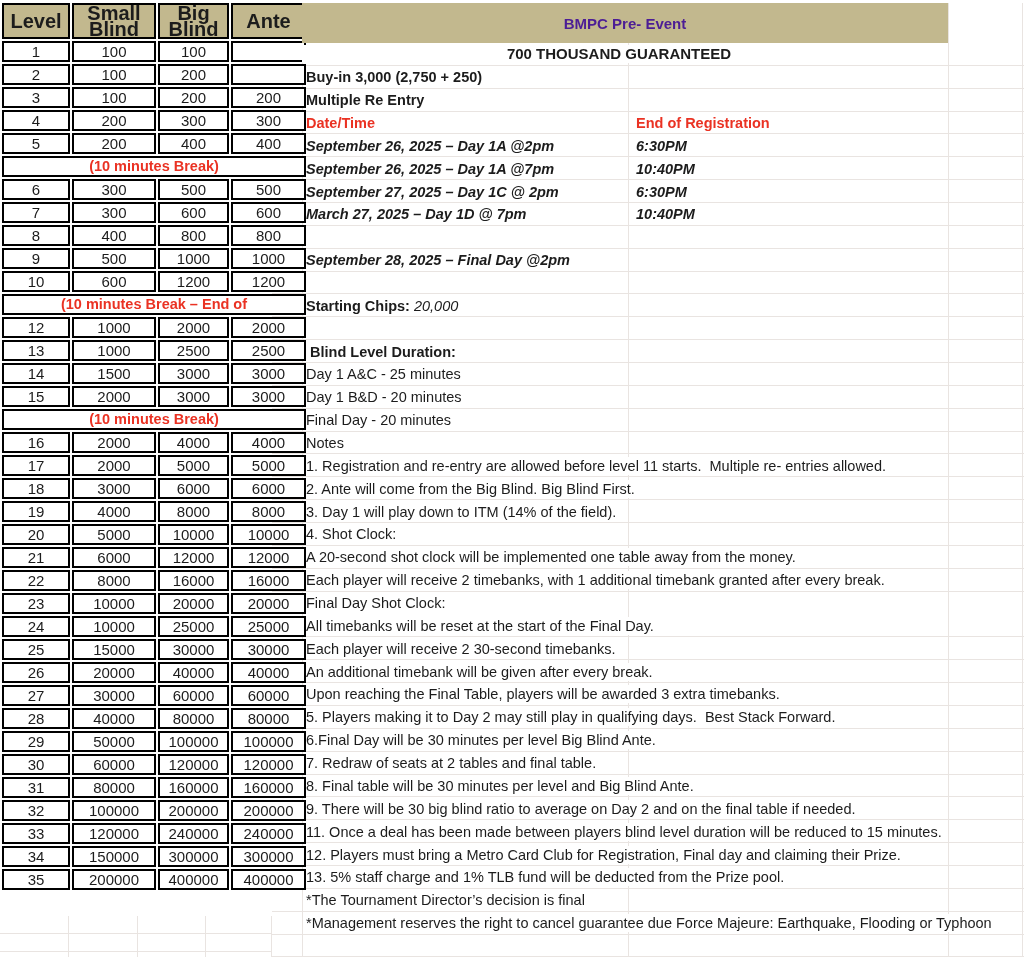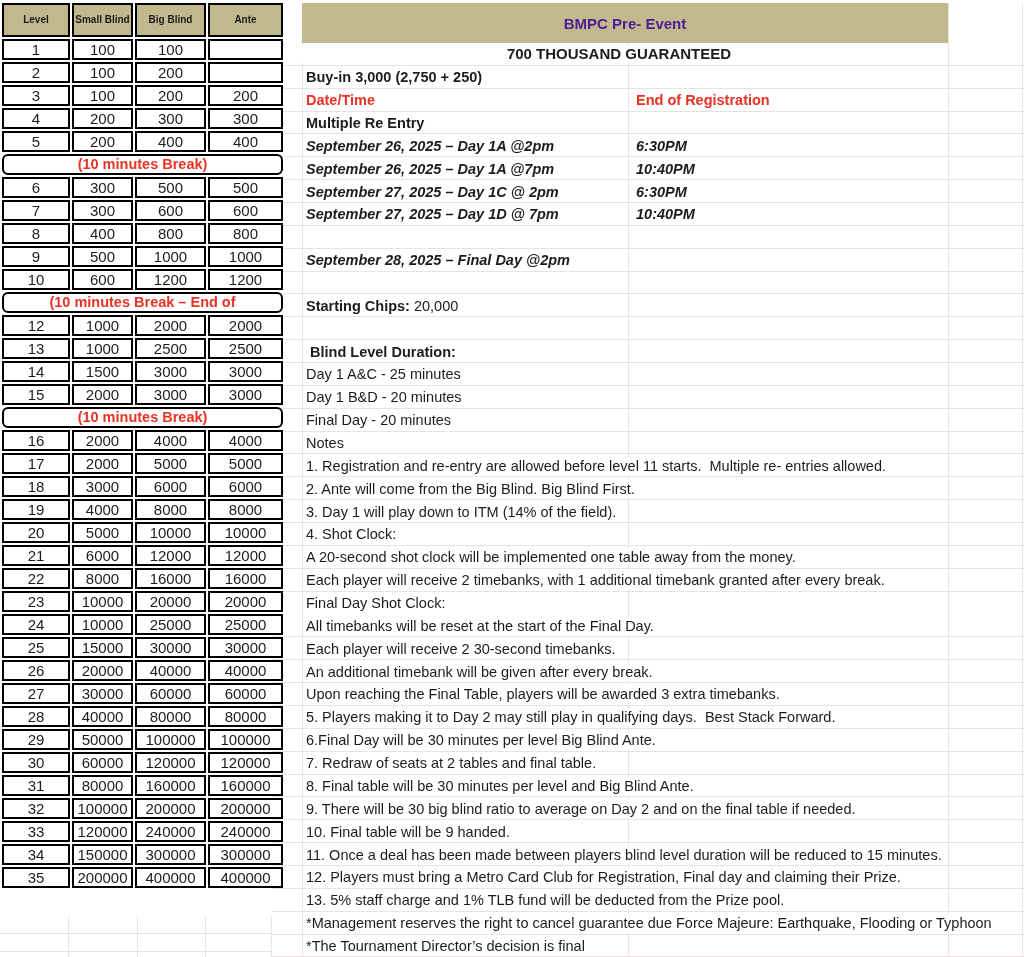--- a/index.html
+++ b/index.html
@@ -18,42 +18,42 @@
     background:repeating-linear-gradient(to bottom,transparent 0px,transparent 21.86px,var(--grid) 21.86px,var(--grid) 22.86px);}
   .hgrid-bl{position:absolute;left:0;top:916px;width:272px;height:41px;
     background:repeating-linear-gradient(to bottom,transparent 0px,transparent 17px,var(--grid) 17px,var(--grid) 18px);}
   .vline{position:absolute;top:43px;bottom:0;width:1px;background:var(--grid);}
   .vline.full{top:3px;}
   .vseg{position:absolute;top:916px;height:41px;width:1px;background:var(--grid);}
 
   
   table.blinds{position:absolute;left:0;top:1px;border-collapse:separate;border-spacing:2px;}
   table.blinds th,table.blinds td{border:2px solid var(--border);background:#fff;text-align:center;vertical-align:middle;padding:0;}
-  table.blinds th{background:var(--tan);font-size:10px;font-weight:700;line-height:16px;height:34px;}
+  table.blinds th{background:var(--tan);font-size:20px;font-weight:700;line-height:16px;height:34px;}
   table.blinds td{font-size:15px;height:17px;line-height:17px;}
   .col-level{width:68px;}
-  .col-sb{width:61px;}
+  .col-sb{width:84px;}
   .col-bb{width:71px;}
   .col-ante{width:75px;}
-  tr.break-row td{color:var(--red);font-weight:700;font-size:14.5px;white-space:pre;overflow:hidden;border-radius:6px;}
+  tr.break-row td{color:var(--red);font-weight:700;font-size:14.5px;white-space:pre;overflow:hidden;}
 
   
   .event-panel{position:absolute;left:302px;top:3px;width:646px;}
   .event-header{height:40px;background:var(--tan);display:flex;align-items:center;justify-content:center;
     font-weight:700;font-size:15px;color:#4c1d95;}
   .event-rows{position:relative;}
   .erow{position:relative;height:22.86px;font-size:14.5px;}
   .erow .c1{position:absolute;left:4px;top:50%;transform:translateY(-50%);white-space:pre;
     background:#fff;line-height:16px;padding:1px 3px 1px 0;}
   .erow .c2{position:absolute;left:331px;top:50%;transform:translateY(-50%);white-space:pre;
     background:#fff;line-height:16px;padding:1px 3px;}
   .erow.center-bold{font-weight:700;font-size:15px;}
   .erow.center-bold .c1{left:0;right:12px;text-align:center;padding:1px 0;}
   .erow.bold .c1{font-weight:700;}
-  .erow.bold .c1 .suffix{font-weight:400;}
+  .erow.bold .c1 .suffix{font-weight:400;font-style:italic;}
   .erow.red-bold .c1,.erow.red-bold .c2{font-weight:700;color:var(--red);}
   .erow.date .c1,.erow.date .c2{font-weight:700;font-style:italic;}
 </style>
 </head>
 <body>
 
 <div class="sheet">
 
   <div class="hgrid"></div>
   <div class="hgrid-bl"></div>
@@ -294,41 +294,41 @@
 
   <div class="event-panel">
     <div class="event-header">BMPC Pre- Event</div>
     <div class="event-rows">
         <div class="erow center-bold">
           <span class="c1">700 THOUSAND GUARANTEED</span>
         </div>
         <div class="erow bold">
           <span class="c1">Buy-in 3,000 (2,750 + 250)</span>
         </div>
+        <div class="erow bold">
+          <span class="c1">Multiple Re Entry</span>
+        </div>
         <div class="erow red-bold">
           <span class="c1">Date/Time</span>
           <span class="c2">End of Registration</span>
         </div>
-        <div class="erow bold">
-          <span class="c1">Multiple Re Entry</span>
-        </div>
         <div class="erow date">
           <span class="c1">September 26, 2025 – Day 1A @2pm</span>
           <span class="c2">6:30PM</span>
         </div>
         <div class="erow date">
           <span class="c1">September 26, 2025 – Day 1A @7pm</span>
           <span class="c2">10:40PM</span>
         </div>
         <div class="erow date">
           <span class="c1">September 27, 2025 – Day 1C @ 2pm</span>
           <span class="c2">6:30PM</span>
         </div>
         <div class="erow date">
-          <span class="c1">September 27, 2025 – Day 1D @ 7pm</span>
+          <span class="c1">March 27, 2025 – Day 1D @ 7pm</span>
           <span class="c2">10:40PM</span>
         </div>
         <div class="erow normal"></div>
         <div class="erow date">
           <span class="c1">September 28, 2025 – Final Day @2pm</span>
         </div>
         <div class="erow normal"></div>
         <div class="erow bold">
           <span class="c1">Starting Chips:<span class="suffix"> 20,000</span></span>
         </div>
@@ -390,33 +390,30 @@
         <div class="erow normal">
           <span class="c1">7. Redraw of seats at 2 tables and final table.</span>
         </div>
         <div class="erow normal">
           <span class="c1">8. Final table will be 30 minutes per level and Big Blind Ante.</span>
         </div>
         <div class="erow normal">
           <span class="c1">9. There will be 30 big blind ratio to average on Day 2 and on the final table if needed.</span>
         </div>
         <div class="erow normal">
-          <span class="c1">10. Final table will be 9 handed.</span>
-        </div>
-        <div class="erow normal">
           <span class="c1">11. Once a deal has been made between players blind level duration will be reduced to 15 minutes.</span>
         </div>
         <div class="erow normal">
           <span class="c1">12. Players must bring a Metro Card Club for Registration, Final day and claiming their Prize.</span>
         </div>
         <div class="erow normal">
           <span class="c1">13. 5% staff charge and 1% TLB fund will be deducted from the Prize pool.</span>
         </div>
         <div class="erow normal">
+          <span class="c1">*The Tournament Director’s decision is final</span>
+        </div>
+        <div class="erow normal">
           <span class="c1">*Management reserves the right to cancel guarantee due Force Majeure: Earthquake, Flooding or Typhoon</span>
-        </div>
-        <div class="erow normal">
-          <span class="c1">*The Tournament Director’s decision is final</span>
         </div>
       </div>
   </div>
 
 </div>
 
 </body></html>

